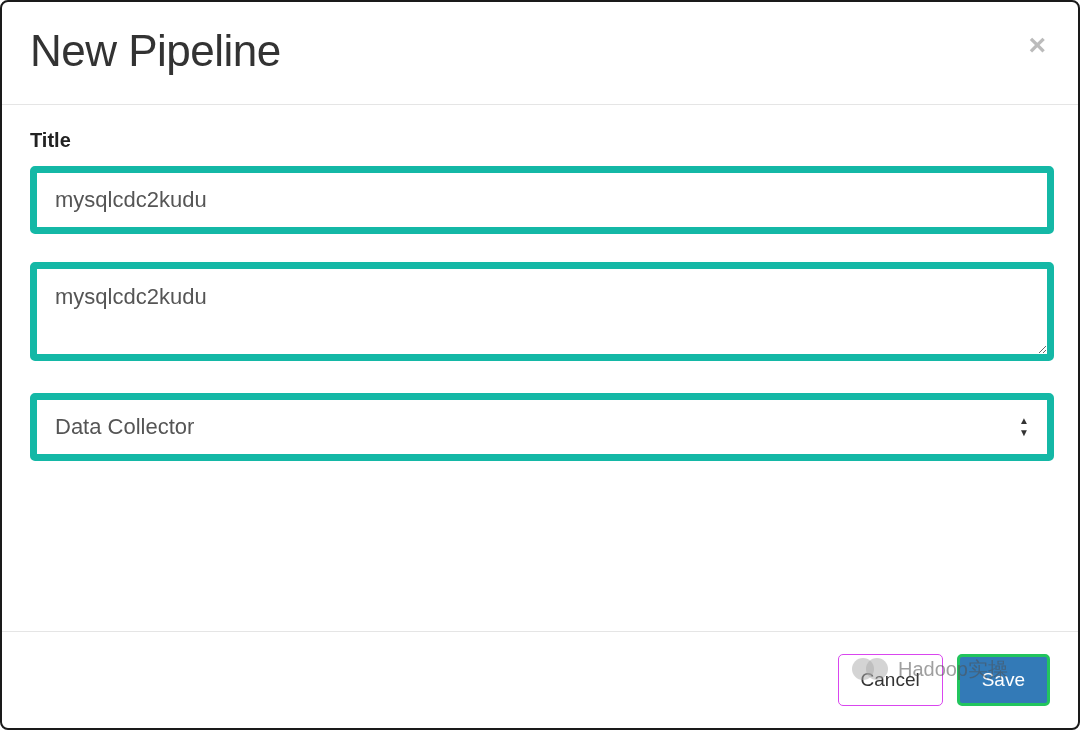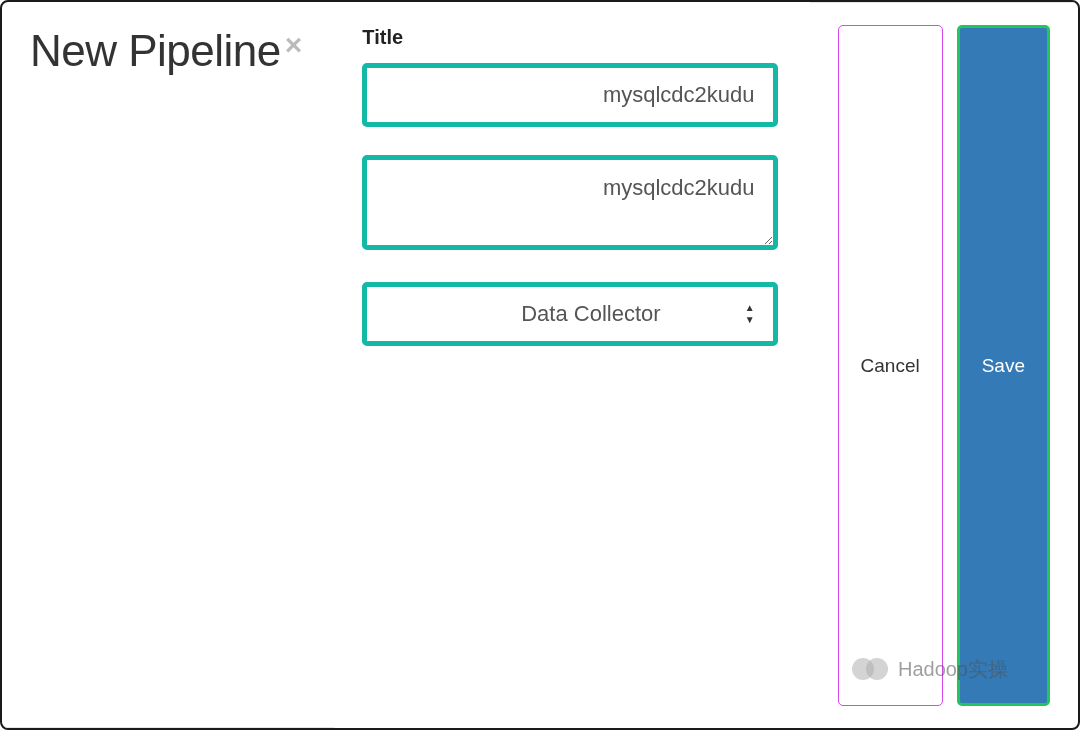--- a/index.html
+++ b/index.html
@@ -4,21 +4,21 @@
   <style>
     * { box-sizing: border-box; margin: 0; padding: 0; }
     html, body { width: 1080px; height: 730px; font-family: "Helvetica Neue", Helvetica, Arial, sans-serif; background: #fff; }
     .modal {
       width: 1080px;
       height: 730px;
       background: #fff;
       border: 2px solid #1a1a1a;
       border-radius: 8px;
       display: flex;
-      flex-direction: row;
+      flex-direction: column;
       overflow: hidden;
     }
     .modal-header {
       padding: 24px 28px 28px 28px;
       border-bottom: 1px solid #e5e5e5;
       display: flex;
       justify-content: space-between;
       align-items: flex-start;
     }
     .modal-title {
@@ -29,41 +29,40 @@
     }
     .close-btn {
       font-size: 30px;
       color: #bbb;
       cursor: pointer;
       line-height: 1;
       font-weight: 700;
       padding: 4px;
     }
     .modal-body {
-      padding: 24px 32px 10px 28px;
+      padding: 24px 24px 10px 28px;
       flex: 1;
     }
     .form-group { margin-bottom: 28px; }
     .form-label {
       display: block;
       font-size: 20px;
       font-weight: 700;
       color: #222;
       margin-bottom: 14px;
     }
     .text-input, .textarea-input, .select-wrap {
       width: 100%;
       font-size: 22px;
       color: #555;
       background: #fff;
-      border: 5px solid #14b8a6;
+      border: 7px solid #14b8a6;
       border-radius: 5px;
       padding: 14px 18px;
       font-family: inherit;
-      text-align: right;
     }
     .textarea-input {
       resize: both;
       min-height: 90px;
       line-height: 1.3;
     }
     .select-wrap {
       position: relative;
       padding: 0;
       display: flex;

